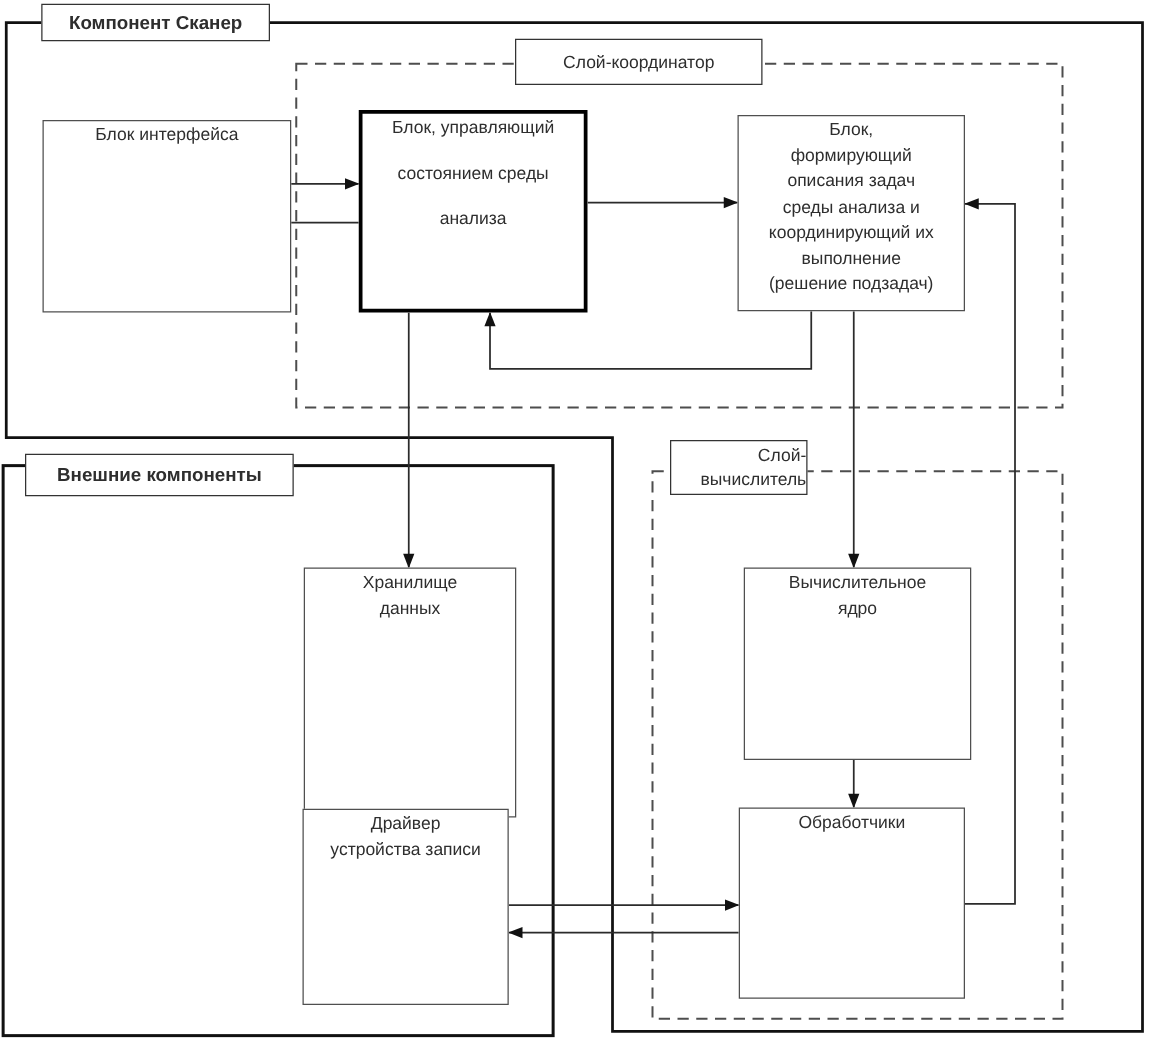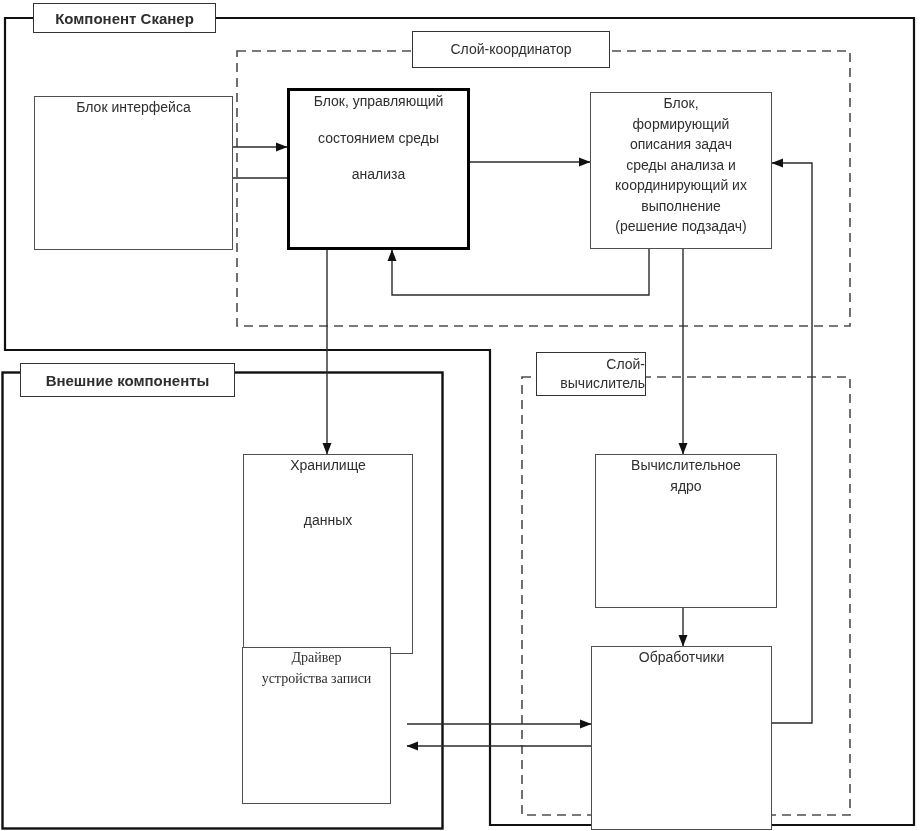--- a/index.html
+++ b/index.html
@@ -115,32 +115,32 @@
   <div class="node" style="left:590px; top:92px; width:182px; height:157px;">
     <div class="txtline">Блок,</div>
     <div class="txtline">формирующий</div>
     <div class="txtline">описания задач</div>
     <div class="txtline">среды анализа и</div>
     <div class="txtline">координирующий их</div>
     <div class="txtline">выполнение</div>
     <div class="txtline">(решение подзадач)</div>
   </div>
 
-  <div class="node" style="left:243px; top:454px; width:170px; height:200px;gap:34px;">
+  <div class="node" style="left:243px; top:454px; width:170px; height:200px;">
     <div class="txtline">Хранилище</div>
     <div class="txtline">данных</div>
   </div>
 
-  <div class="node" style="left:242px; top:647px; width:149px; height:157px;font-family:Liberation Serif, serif;">
+  <div class="node" style="left:242px; top:647px; width:165px; height:157px;">
     <div class="txtline">Драйвер</div>
     <div class="txtline">устройства записи</div>
   </div>
 
   <div class="node" style="left:595px; top:454px; width:182px; height:154px;">
     <div class="txtline">Вычислительное</div>
     <div class="txtline">ядро</div>
   </div>
 
-  <div class="node" style="left:591px; top:646px; width:181px; height:184px;">
+  <div class="node" style="left:591px; top:646px; width:181px; height:153px;">
     <div class="txtline">Обработчики</div>
   </div>
 
 </div>
 
 </body></html>

